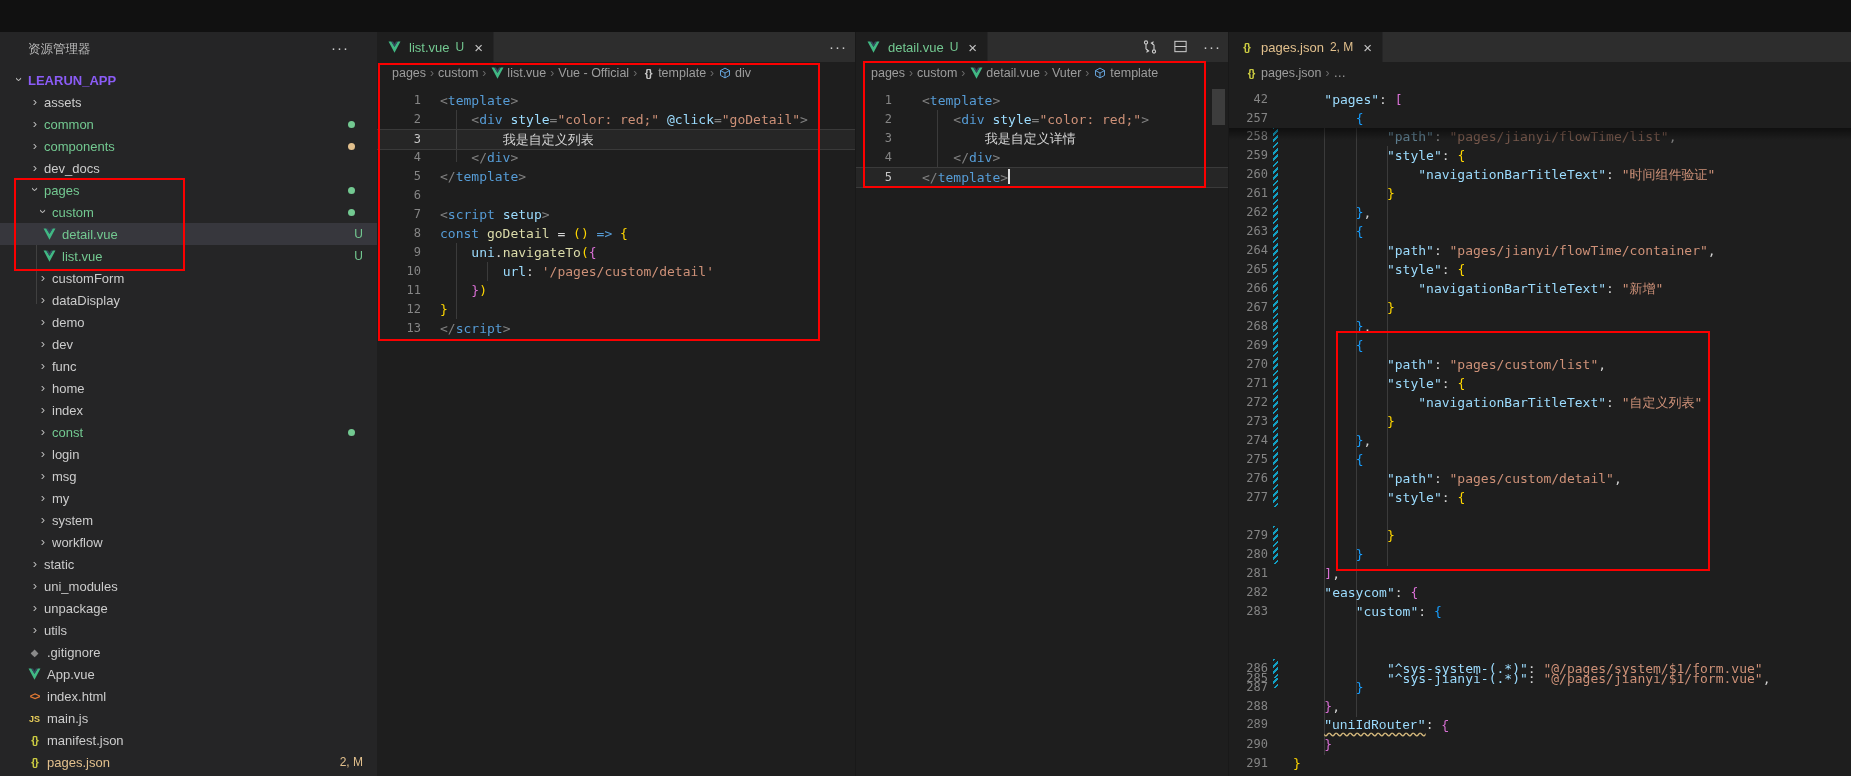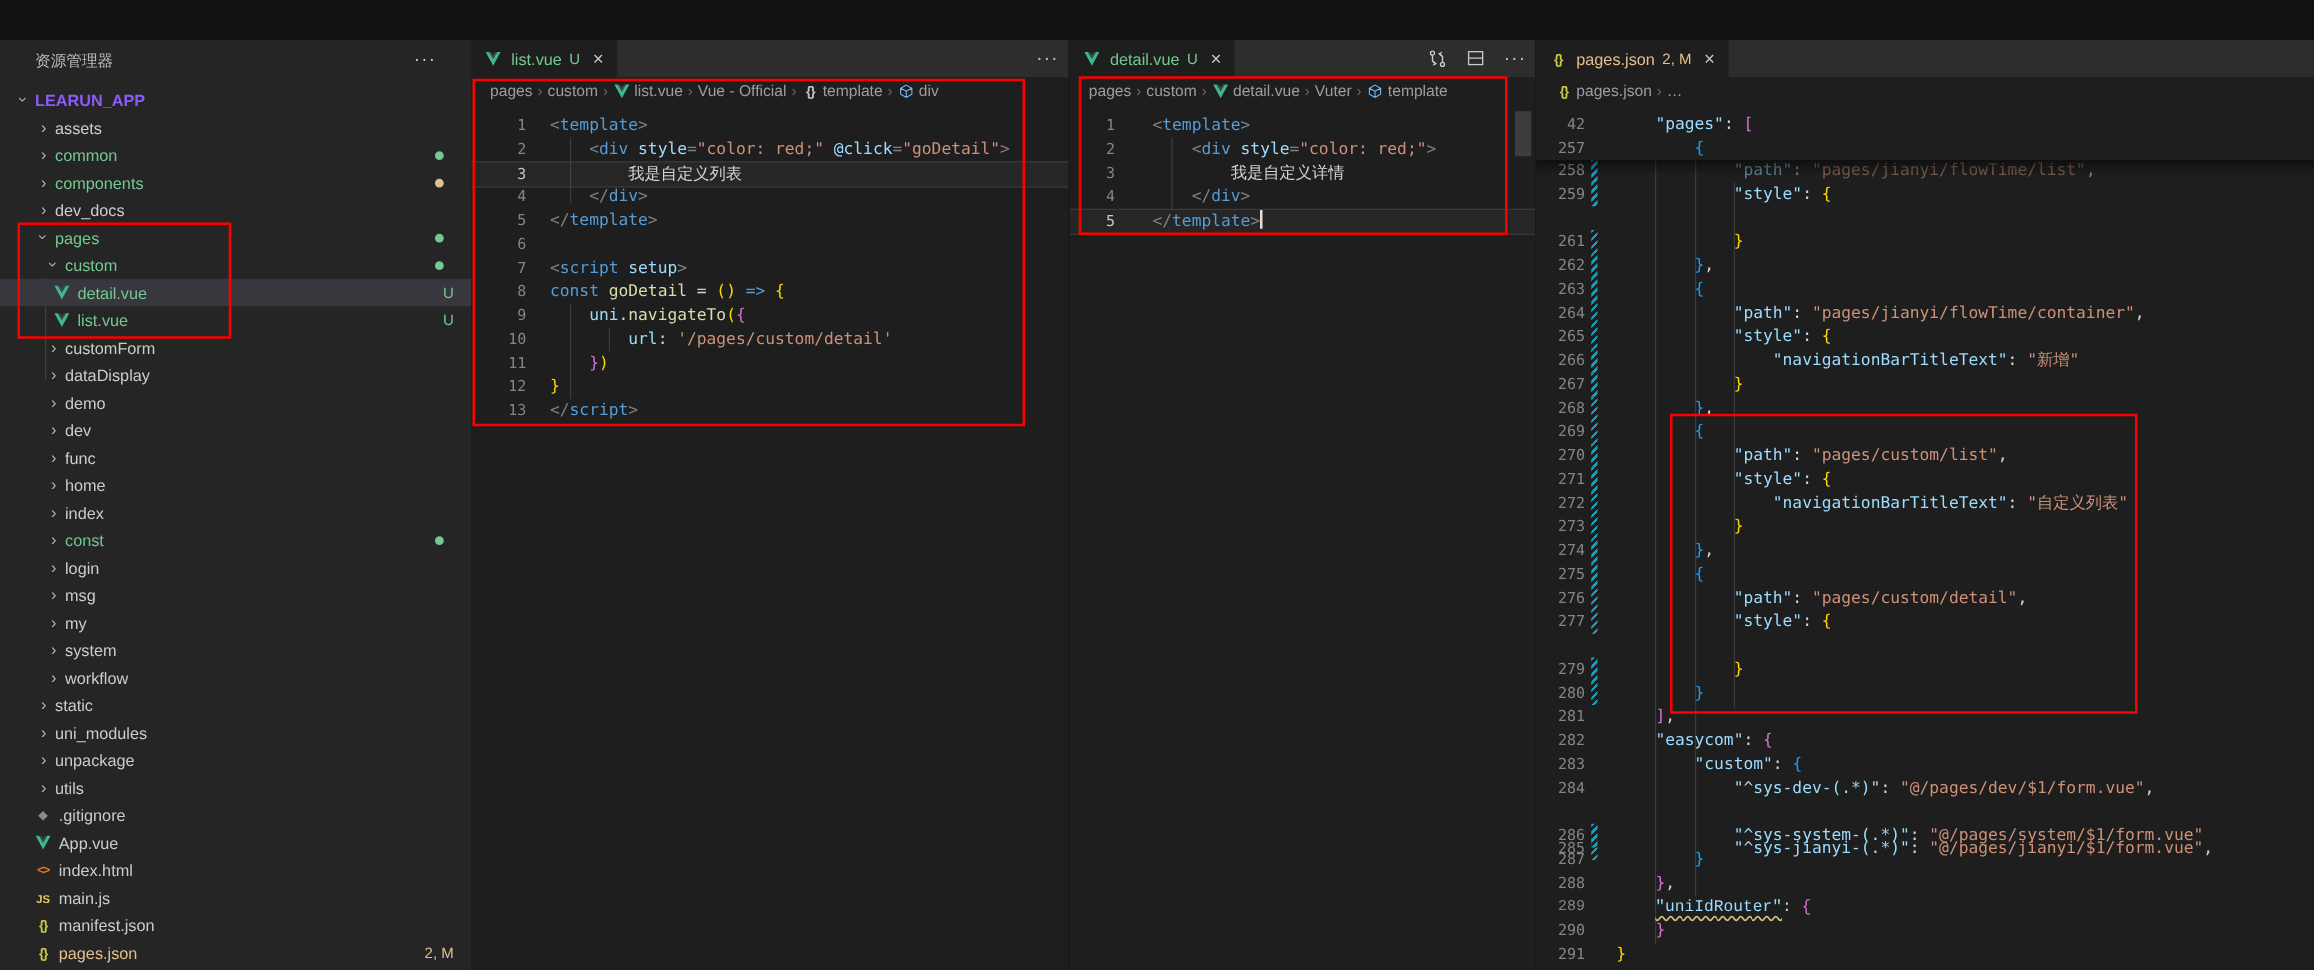--- a/index.html
+++ b/index.html
@@ -432,20 +432,21 @@
         </span>
       </div>
     <div class="codearea">
       <div class="guide" style="left:95px;top:43px;height:628px"></div>
       <div class="guide" style="left:127px;top:43px;height:590px"></div>
       <div class="guide" style="left:158px;top:62px;height:420px"></div>
       <div class="sticky"></div>
       <div class="sticky-shadow"></div>
     <div class="line dim" style="top: 43px;"><span class="ln">258</span><i class="modbar"></i><span class="code"><span class="wh">            </span><span class="ky">"path"</span><span class="wh">: </span><span class="st">"pages/jianyi/flowTime/list"</span><span class="wh">,</span></span></div>
         <div class="line" style="top: 62px;"><span class="ln">259</span><i class="modbar"></i><span class="code"><span class="wh">            </span><span class="ky">"style"</span><span class="wh">: </span><span class="b1">{</span></span></div>
+        <div class="line" style="top: 81px;"><span class="ln">260</span><i class="modbar"></i><span class="code"><span class="wh">                </span><span class="ky">"navigationBarTitleText"</span><span class="wh">: </span><span class="st">"时间组件验证"</span></span></div>
         <div class="line" style="top: 100px;"><span class="ln">261</span><i class="modbar"></i><span class="code"><span class="wh">            </span><span class="b1">}</span></span></div>
         <div class="line" style="top: 119px;"><span class="ln">262</span><i class="modbar"></i><span class="code"><span class="wh">        </span><span class="b3">}</span><span class="wh">,</span></span></div>
         <div class="line" style="top: 138px;"><span class="ln">263</span><i class="modbar"></i><span class="code"><span class="wh">        </span><span class="b3">{</span></span></div>
         <div class="line" style="top: 157px;"><span class="ln">264</span><i class="modbar"></i><span class="code"><span class="wh">            </span><span class="ky">"path"</span><span class="wh">: </span><span class="st">"pages/jianyi/flowTime/container"</span><span class="wh">,</span></span></div>
         <div class="line" style="top: 176px;"><span class="ln">265</span><i class="modbar"></i><span class="code"><span class="wh">            </span><span class="ky">"style"</span><span class="wh">: </span><span class="b1">{</span></span></div>
         <div class="line" style="top: 195px;"><span class="ln">266</span><i class="modbar"></i><span class="code"><span class="wh">                </span><span class="ky">"navigationBarTitleText"</span><span class="wh">: </span><span class="st">"新增"</span></span></div>
         <div class="line" style="top: 214px;"><span class="ln">267</span><i class="modbar"></i><span class="code"><span class="wh">            </span><span class="b1">}</span></span></div>
         <div class="line" style="top: 233px;"><span class="ln">268</span><i class="modbar"></i><span class="code"><span class="wh">        </span><span class="b3">}</span><span class="wh">,</span></span></div>
         <div class="line" style="top: 252px;"><span class="ln">269</span><i class="modbar"></i><span class="code"><span class="wh">        </span><span class="b3">{</span></span></div>
         <div class="line" style="top: 271px;"><span class="ln">270</span><i class="modbar"></i><span class="code"><span class="wh">            </span><span class="ky">"path"</span><span class="wh">: </span><span class="st">"pages/custom/list"</span><span class="wh">,</span></span></div>
@@ -454,21 +455,20 @@
         <div class="line" style="top: 328px;"><span class="ln">273</span><i class="modbar"></i><span class="code"><span class="wh">            </span><span class="b1">}</span></span></div>
         <div class="line" style="top: 347px;"><span class="ln">274</span><i class="modbar"></i><span class="code"><span class="wh">        </span><span class="b3">}</span><span class="wh">,</span></span></div>
         <div class="line" style="top: 366px;"><span class="ln">275</span><i class="modbar"></i><span class="code"><span class="wh">        </span><span class="b3">{</span></span></div>
         <div class="line" style="top: 385px;"><span class="ln">276</span><i class="modbar"></i><span class="code"><span class="wh">            </span><span class="ky">"path"</span><span class="wh">: </span><span class="st">"pages/custom/detail"</span><span class="wh">,</span></span></div>
         <div class="line" style="top: 404px;"><span class="ln">277</span><i class="modbar"></i><span class="code"><span class="wh">            </span><span class="ky">"style"</span><span class="wh">: </span><span class="b1">{</span></span></div>
         <div class="line" style="top: 442px;"><span class="ln">279</span><i class="modbar"></i><span class="code"><span class="wh">            </span><span class="b1">}</span></span></div>
         <div class="line" style="top: 461px;"><span class="ln">280</span><i class="modbar"></i><span class="code"><span class="wh">        </span><span class="b3">}</span></span></div>
         <div class="line" style="top: 480px;"><span class="ln">281</span><span class="code"><span class="wh">    </span><span class="b2">]</span><span class="wh">,</span></span></div>
         <div class="line" style="top: 499px;"><span class="ln">282</span><span class="code"><span class="wh">    </span><span class="ky">"easycom"</span><span class="wh">: </span><span class="b2">{</span></span></div>
         <div class="line" style="top: 518px;"><span class="ln">283</span><span class="code"><span class="wh">        </span><span class="ky">"custom"</span><span class="wh">: </span><span class="b3">{</span></span></div>
-        <div class="line" style="top: 537px;"><span class="ln">284</span><span class="code"><span class="wh">            </span><span class="ky">"^sys-dev-(.*)"</span><span class="wh">: </span><span class="st">"@/pages/dev/$1/form.vue"</span><span class="wh">,</span></span></div>
         <div class="line" style="top: 585px;"><span class="ln">285</span><i class="modbar"></i><span class="code"><span class="wh">            </span><span class="ky">"^sys-jianyi-(.*)"</span><span class="wh">: </span><span class="st">"@/pages/jianyi/$1/form.vue"</span><span class="wh">,</span></span></div>
         <div class="line" style="top: 575px;"><span class="ln">286</span><i class="modbar"></i><span class="code"><span class="wh">            </span><span class="ky">"^sys-system-(.*)"</span><span class="wh">: </span><span class="st">"@/pages/system/$1/form.vue"</span></span></div>
         <div class="line" style="top: 594px;"><span class="ln">287</span><span class="code"><span class="wh">        </span><span class="b3">}</span></span></div>
         <div class="line" style="top: 613px;"><span class="ln">288</span><span class="code"><span class="wh">    </span><span class="b2">}</span><span class="wh">,</span></span></div>
         <div class="line" style="top: 632px; font-family: Liberation Mono, monospace;"><span class="ln">289</span><span class="code"><span class="wh">    </span><span class="wa">"uniIdRouter"</span><span class="wh">: </span><span class="b2">{</span></span></div>
         <div class="line" style="top: 651px;"><span class="ln">290</span><span class="code"><span class="wh">    </span><span class="b2">}</span></span></div>
         <div class="line" style="top: 670px;"><span class="ln">291</span><span class="code"><span class="b1">}</span></span></div>
         <div class="line" style="top: 6px; z-index: 6;"><span class="ln">42</span><span class="code"><span class="wh">    </span><span class="ky">"pages"</span><span class="wh">: </span><span class="b2">[</span></span></div>
         <div class="line" style="top: 25px; z-index: 6;"><span class="ln">257</span><span class="code"><span class="wh">        </span><span class="b3">{</span></span></div>
       </div>

